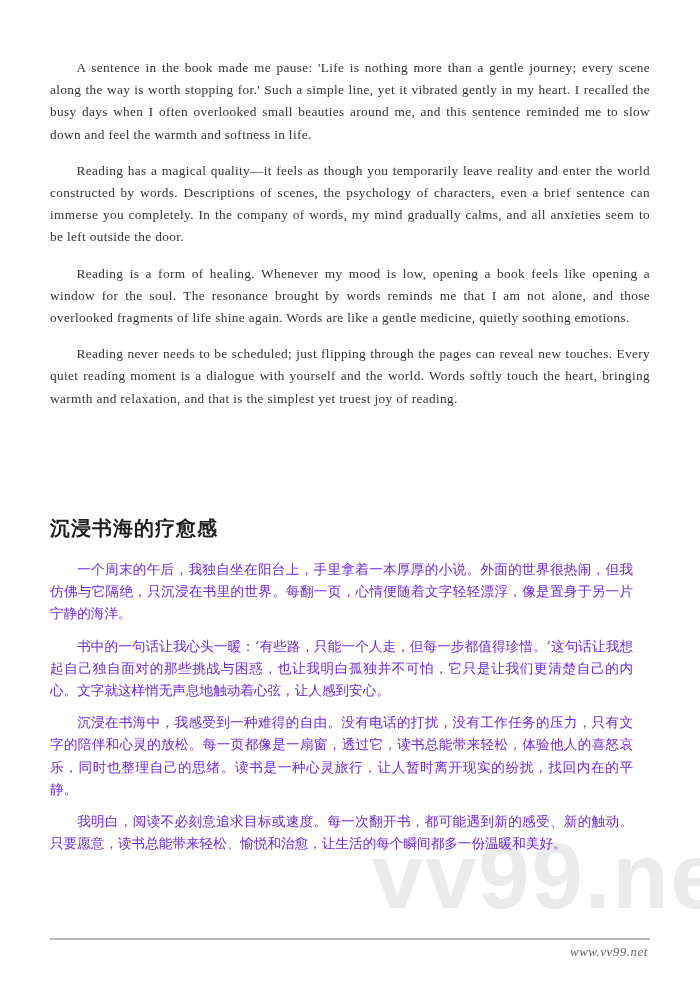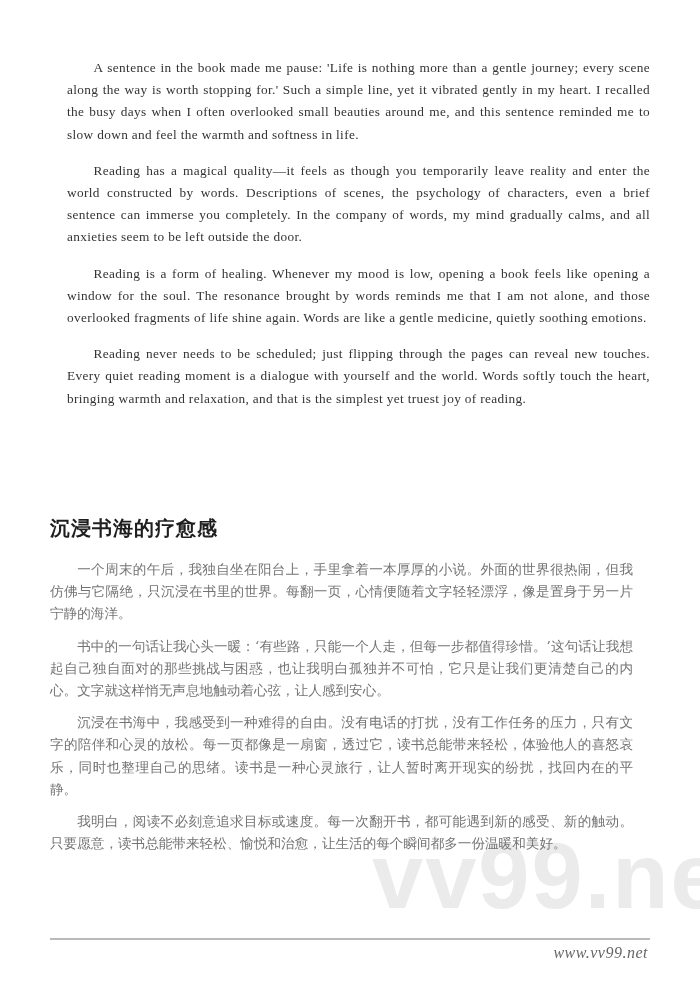--- a/index.html
+++ b/index.html
@@ -14,21 +14,21 @@
       overflow: hidden;
       color: #2a2a2a;
     }
     .page {
       position: absolute;
       left: 50px;
       top: 57px;
       width: 600px;
     }
     .en-section p {
-      margin: 0 0 14px 17px;
+      margin: 0 0 14px 0;
       font-family: "Liberation Serif", "DejaVu Serif", serif;
       font-size: 13.3px;
       line-height: 22.2px;
       text-align: justify;
       text-indent: 2em;
       letter-spacing: 0.35px;
       color: #333333;
     }
     .zh-section {
       position: absolute;
@@ -44,21 +44,21 @@
       color: #1e1e1e;
       letter-spacing: 1px;
     }
     .zh-section p {
       margin: 0 17px 10px 0;
       font-family: "DejaVu Serif", serif;
       font-size: 13.6px;
       line-height: 22.2px;
       text-align: justify;
       text-indent: 2em;
-      color: #737373;
+      color: #6d28d9;
     }
     .watermark {
       position: absolute;
       left: 372px;
       top: 830px;
       font-family: "Liberation Sans", "DejaVu Sans", sans-serif;
       font-weight: bold;
       font-size: 92px;
       line-height: 1;
       color: #ebebeb;
@@ -75,21 +75,21 @@
       width: 600px;
       height: 2px;
       background: #b9b9b9;
     }
     .footer-link {
       position: absolute;
       right: 52px;
       top: 944px;
       font-family: "Liberation Serif", "DejaVu Serif", serif;
       font-style: italic;
-      font-size: 16px;
+      font-size: 13px;
       color: #666666;
       letter-spacing: 0.5px;
     }
   </style>
 </head>
 <body>
 
 <div class="watermark">vv99.net</div>
 
 <div class="page">

